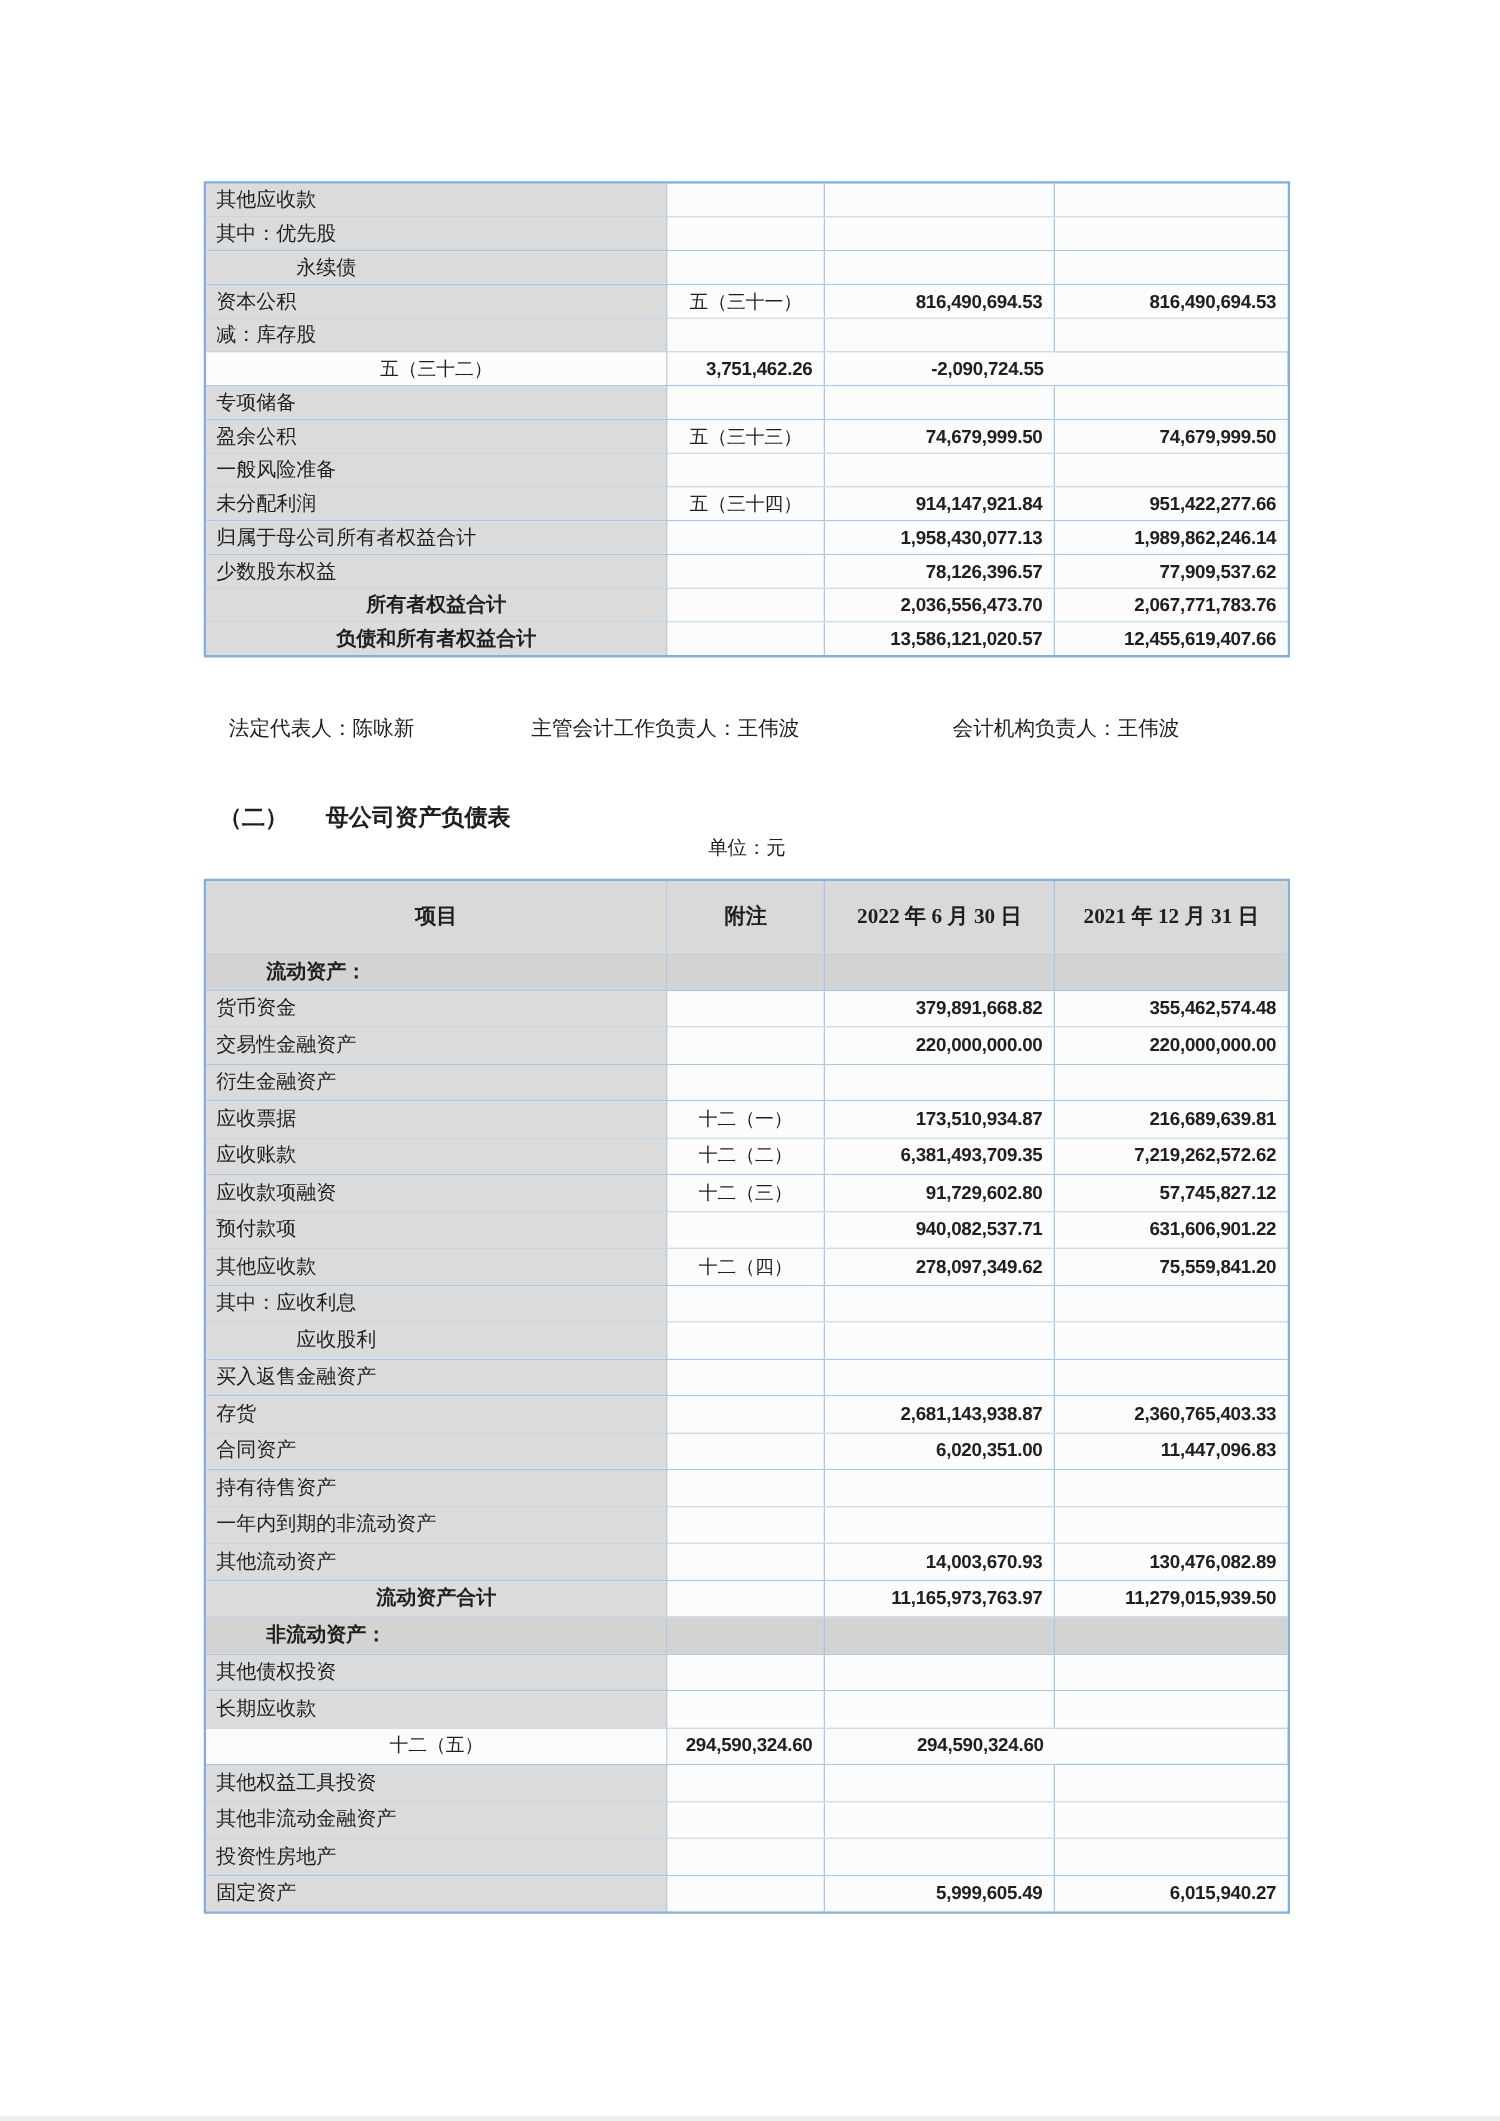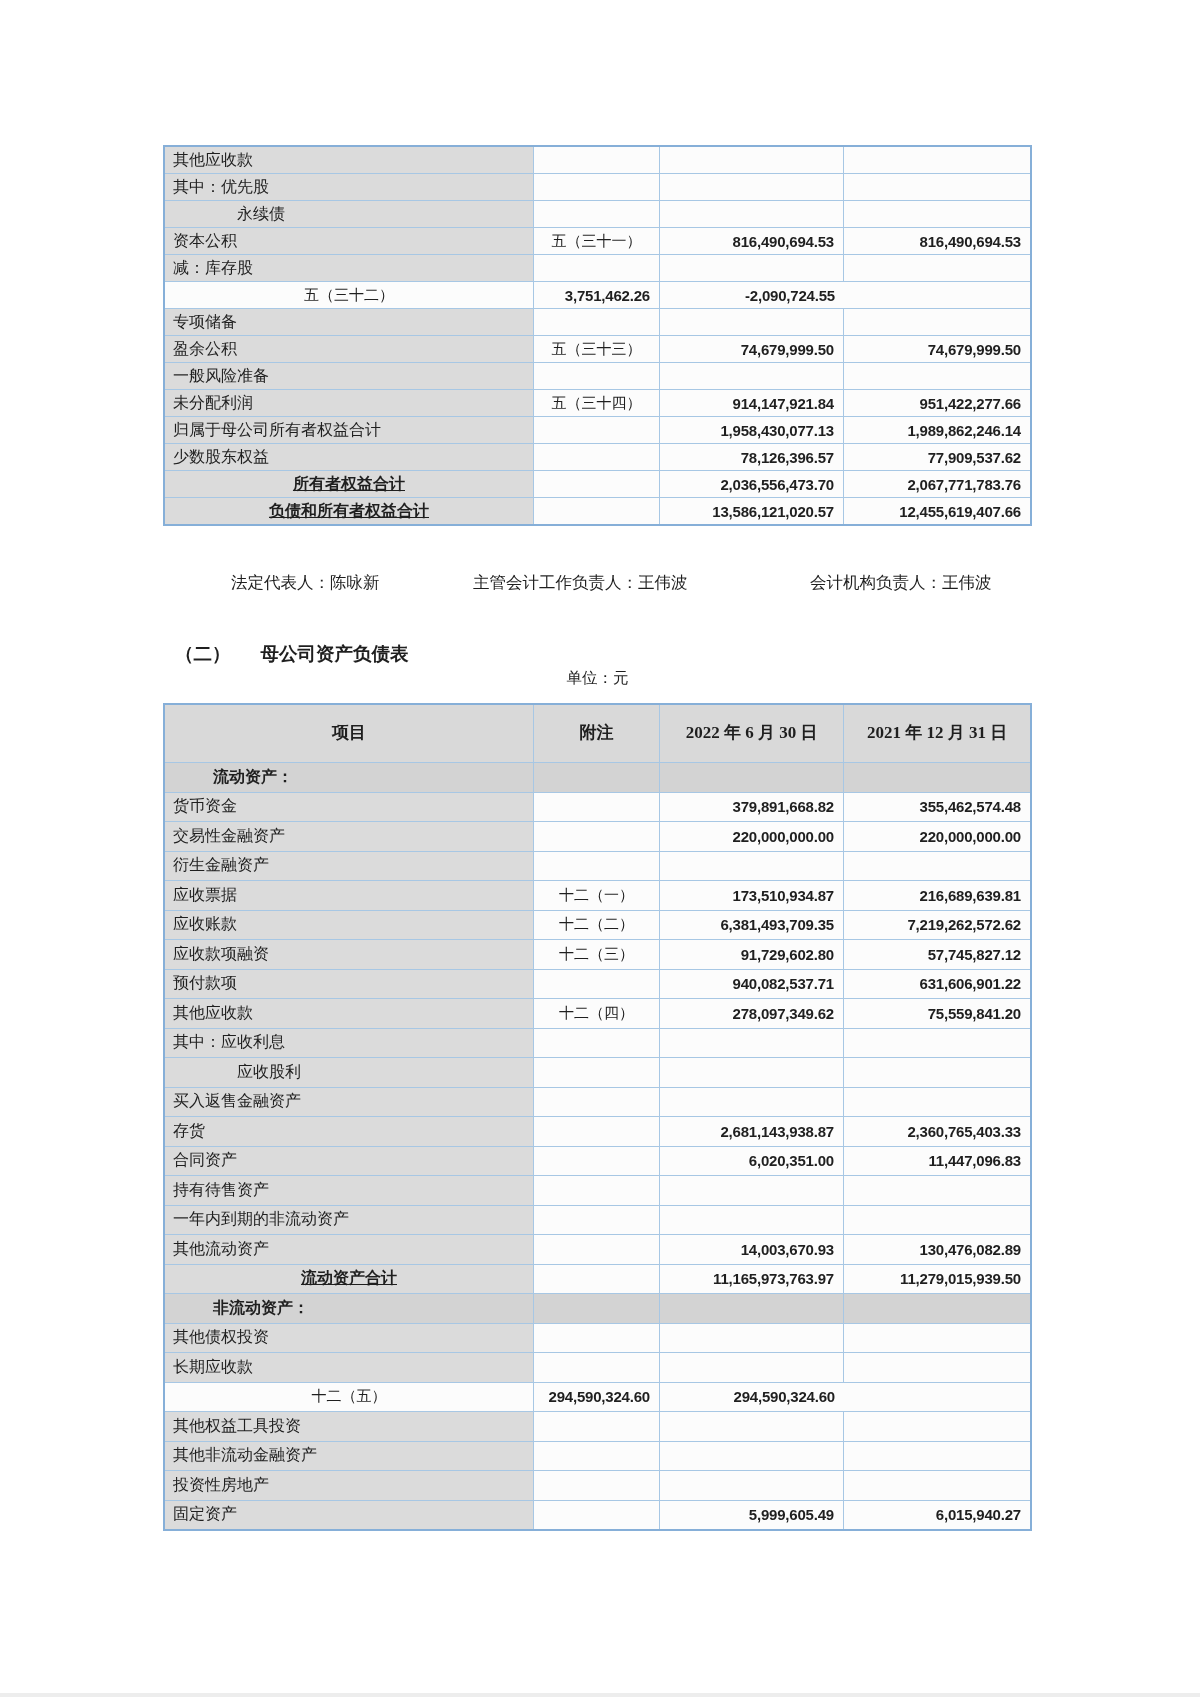--- a/index.html
+++ b/index.html
@@ -54,21 +54,20 @@
     font-weight:700;
     background:#fcfcfc;
     letter-spacing:-0.2px;
   }
   
   .trow.indent .c-label{padding-left:72px;}
   .trow.total .c-label{
     justify-content:center;
     padding-left:0;
     font-weight:700;
-    text-decoration:underline;
   }
   .trow.section .tcell{background:#d3d3d3;padding-left:48px;}
   .trow.section .c-label{font-weight:700;}
   
   .thead{
     display:grid;
     grid-template-columns:369px 126px 184px auto;
     height:57px;
     border-bottom:1px solid #a7c7e4;
   }
@@ -80,21 +79,20 @@
     white-space:normal;
     text-align:center;
     line-height:1.35;
   }
   
   .sigline{
     position:absolute;
     left:183px;top:572px;
     width:860px;height:24px;
     font-size:16.5px;
-    margin-left:48px;
   }
   .sigline span{position:absolute;top:0;white-space:nowrap;}
   .sig1{left:0;}
   .sig2{left:242px;}
   .sig3{left:579px;}
   .heading{
     position:absolute;
     left:175px;top:641px;
     font-size:18.5px;
     font-weight:700;

